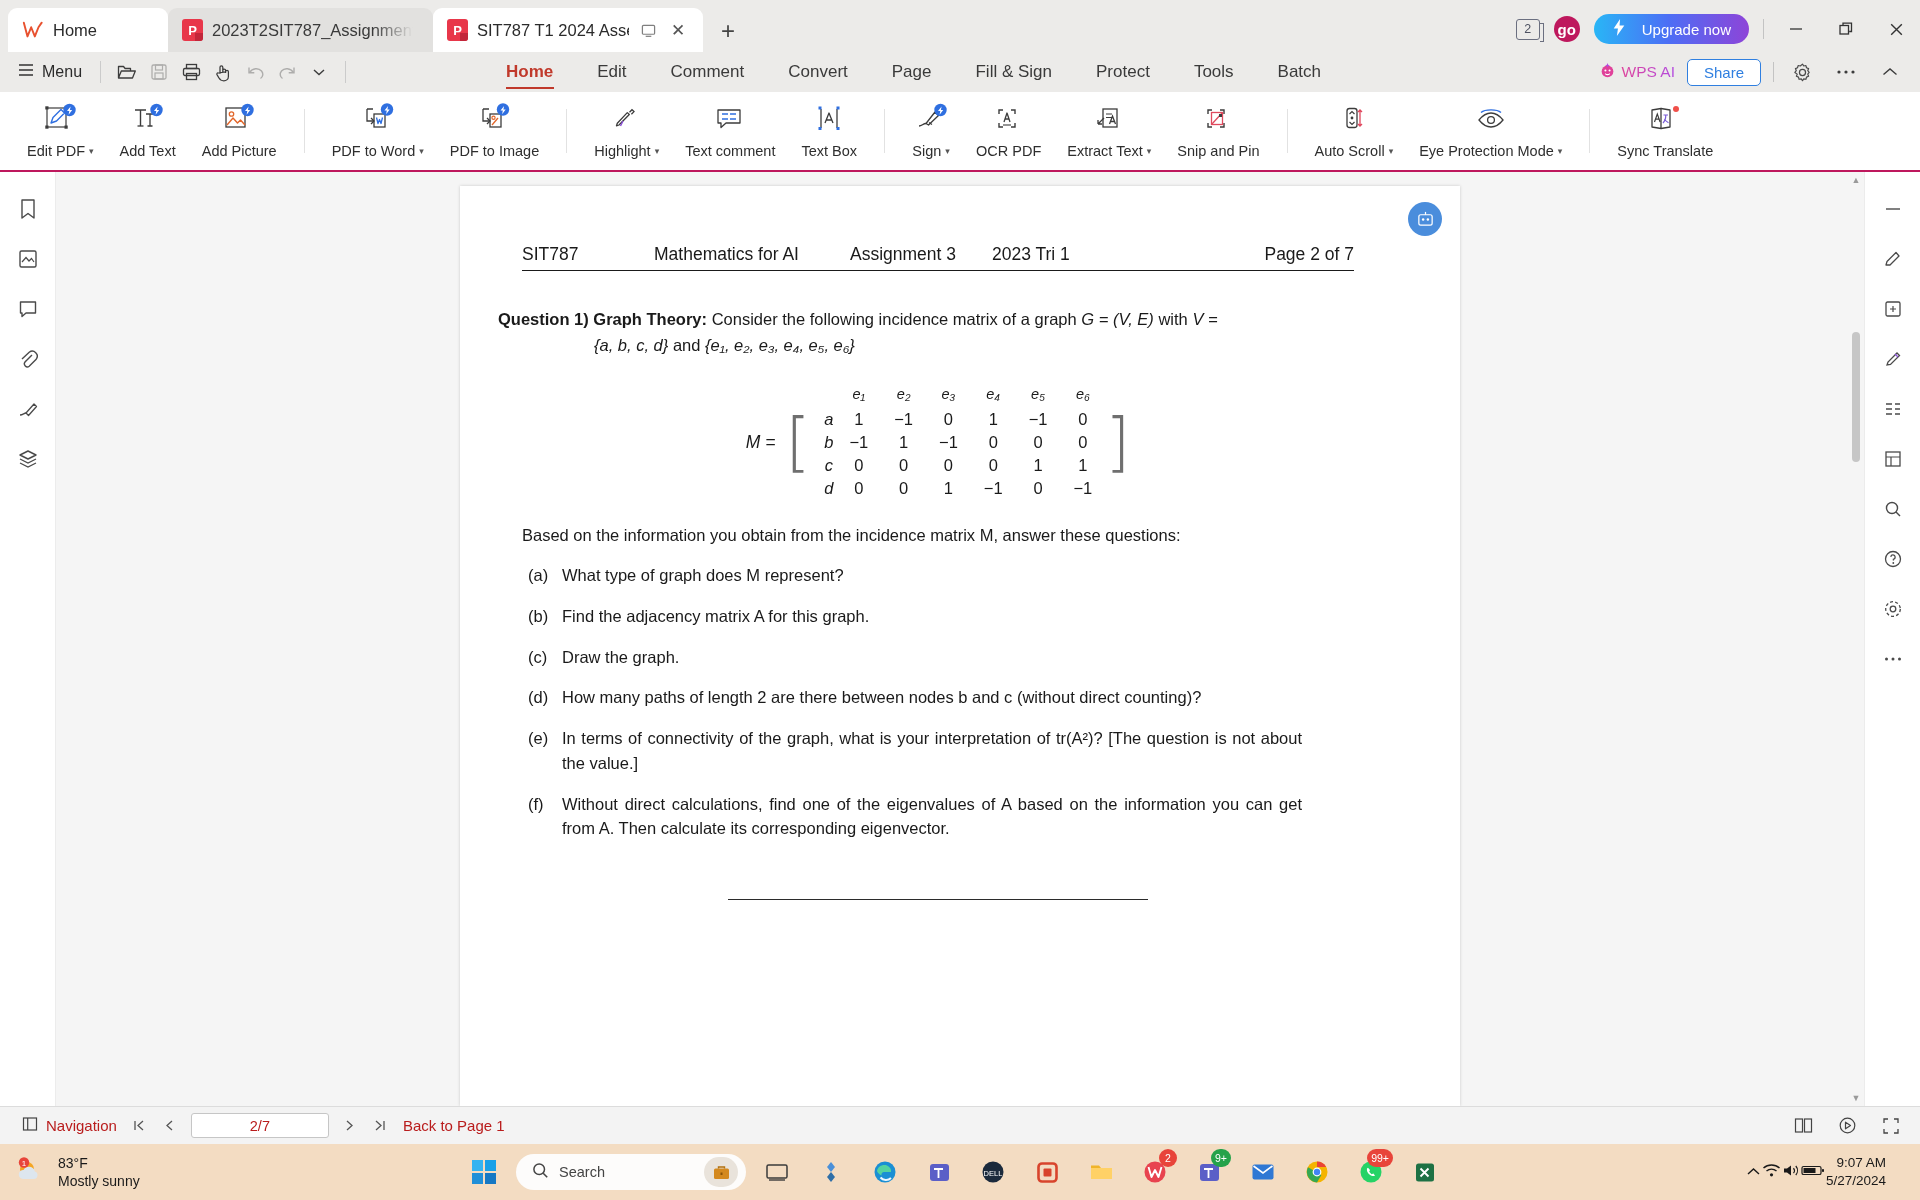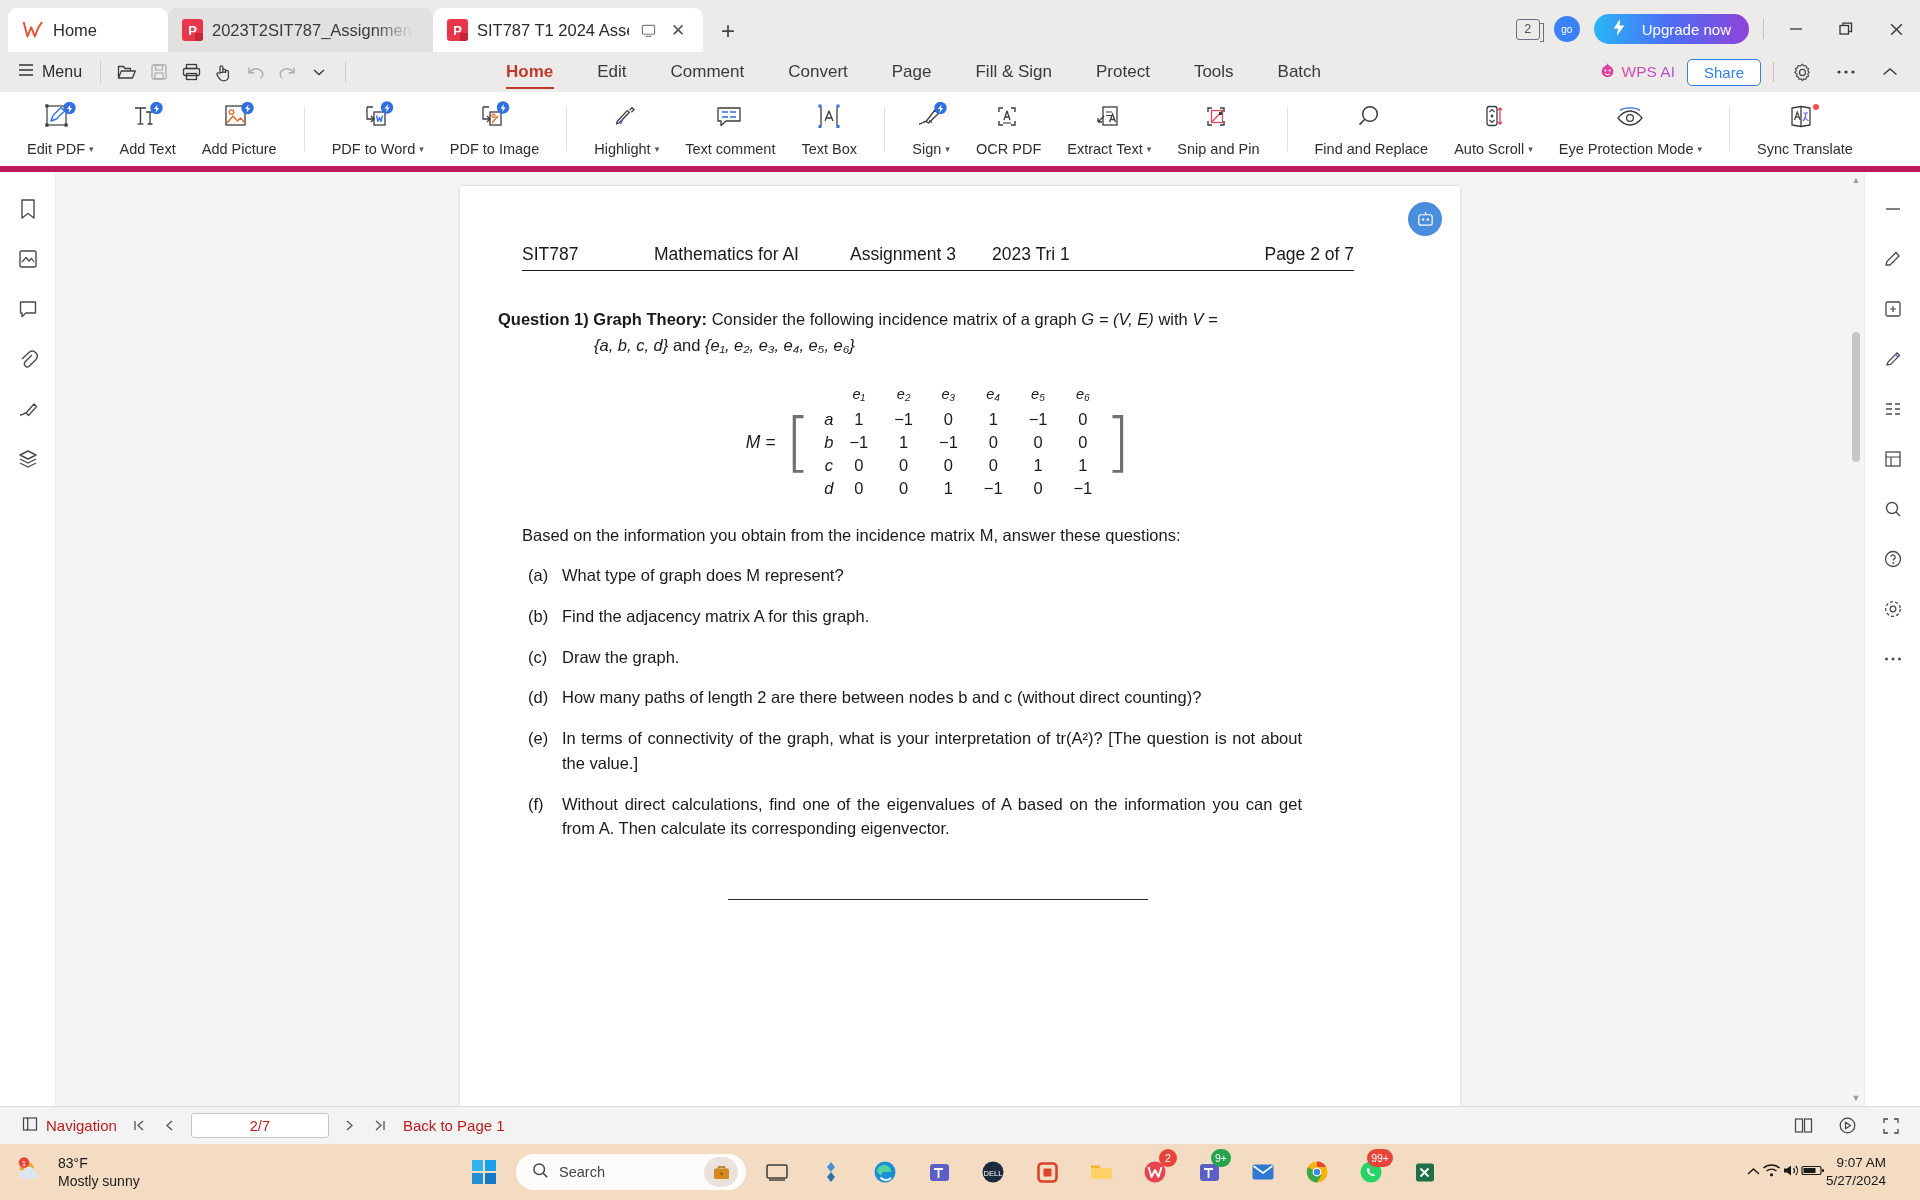--- a/index.html
+++ b/index.html
@@ -44,22 +44,22 @@
   .newtab { width: 34px; height: 34px; display:flex; align-items:center; justify-content:center;
     font-size: 24px; color:#444; margin: 0 0 4px 8px; }
   .ts-right { margin-left:auto; display:flex; align-items:center; gap:14px; padding-bottom:8px; }
   .win-count {
     width: 24px; height: 21px; border: 1.6px solid #6b6f80; border-radius:3px; position:relative;
     display:flex; align-items:center; justify-content:center; font-size: 12.5px; color:#4d5161;
   }
   .win-count::after{ content:""; position:absolute; right:-5px; top:3px; width:3px; height:17px;
      border-right:1.6px solid #6b6f80; border-top:1.6px solid #6b6f80; border-bottom:1.6px solid #6b6f80;}
   .avatar {
-    width: 26px; height: 26px; border-radius: 50%; background: #3b82f6; color: #fff;
-    font-size: 10px; display:flex; align-items:center; justify-content:center;
+    width: 26px; height: 26px; border-radius: 50%; background: #be185d; color: #fff;
+    font-size: 15px; display:flex; align-items:center; justify-content:center;font-weight:bold;
   }
   .upgrade {
     height: 30px; padding: 0 18px; border-radius: 15px;
     background: linear-gradient(90deg,#29b6f6 0%, #4c6ef5 48%, #8e44d8 100%);
     color: #fff; font-size: 15px; display:flex; align-items:center; gap:16px; cursor:pointer;
   }
   .vdiv { width:1px; height:20px; background:#c3c3c3; }
   .wbtn { width: 36px; height: 28px; display:flex; align-items:center; justify-content:center; color:#333; }
 
   
@@ -77,21 +77,21 @@
   .rtab.sel::after{ content:""; position:absolute; left:50%; transform:translateX(-50%); bottom:3px; width:48px; height:2.5px; background:#c0392b;}
   .mb-right { margin-left:auto; display:flex; align-items:center; gap:12px; }
   .wpsai { display:flex; align-items:center; gap:6px; font-size:15.5px;
            background: linear-gradient(90deg,#f0407f,#b24ae0); -webkit-background-clip:text; background-clip:text; color:transparent;}
   .share-btn { border:1.4px solid #2f7fe0; color:#2f7fe0; border-radius:5px; font-size:15px;
                padding: 4px 16px; cursor:pointer; background:#fff;}
 
   
   .toolbar {
     height: 80px; background:#fff; display:flex; align-items:center; flex:none;
-    padding: 0 16px; border-bottom: 6px solid #be185d; gap:4px;
+    padding: 0 16px; border-bottom: 2px solid #be185d; gap:4px;
   }
   .titem {
     display:flex; flex-direction:column; align-items:center; justify-content:center;
     min-width: 60px; padding: 0 11px; height:72px; gap:6px; cursor:pointer;
   }
   .ticon { height:34px; display:flex; align-items:flex-start; justify-content:center; position:relative;}
   .tlabel { font-size: 14.5px; color:#2e2e2e; white-space:nowrap; display:flex; align-items:center; gap:4px;}
   .caret { font-size:9px; color:#555; }
   .tsep { width:1px; height:44px; background:#e2e2e2; margin: 0 12px; }
 
@@ -519,29 +519,20 @@
           <rect x="10.5" y="9.5" width="11" height="12" fill="none" stroke="#e04a5e" stroke-width="1.3"></rect>
           <path d="M10.5 21.5L21.5 9.5" stroke="#e04a5e" stroke-width="1.3"></path>
           <rect x="18" y="11" width="3" height="3" fill="#3c3c3c"></rect>
         </svg>
       </span>
       <span class="tlabel">Snip and Pin</span>
     </div>
 
     <div class="tsep"></div>
 
-    <div class="titem">
-      <span class="ticon">
-        <svg width="34" height="32" viewBox="0 0 34 32">
-          <circle cx="16" cy="13" r="7.3" fill="none" stroke="#3c3c3c" stroke-width="1.5"></circle>
-          <path d="M10.8 18.3L5.5 23.6" stroke="#3c3c3c" stroke-width="1.6"></path>
-        </svg>
-      </span>
-      <span class="tlabel">Find and Replace</span>
-    </div>
 
     <div class="titem">
       <span class="ticon">
         <svg width="34" height="32" viewBox="0 0 34 32">
           <rect x="10" y="5.5" width="10" height="19" rx="2.5" fill="none" stroke="#3c3c3c" stroke-width="1.3"></rect>
           <path d="M12.5 11l2.5-2.5 2.5 2.5M12.5 19l2.5 2.5 2.5-2.5" fill="none" stroke="#3c3c3c" stroke-width="1.2"></path>
           <circle cx="15" cy="15" r="1.4" fill="#3c3c3c"></circle>
           <path d="M23 7v16M21 9l2-2 2 2M21 21l2 2 2-2" fill="none" stroke="#e0465c" stroke-width="1.3"></path>
         </svg>
       </span>

